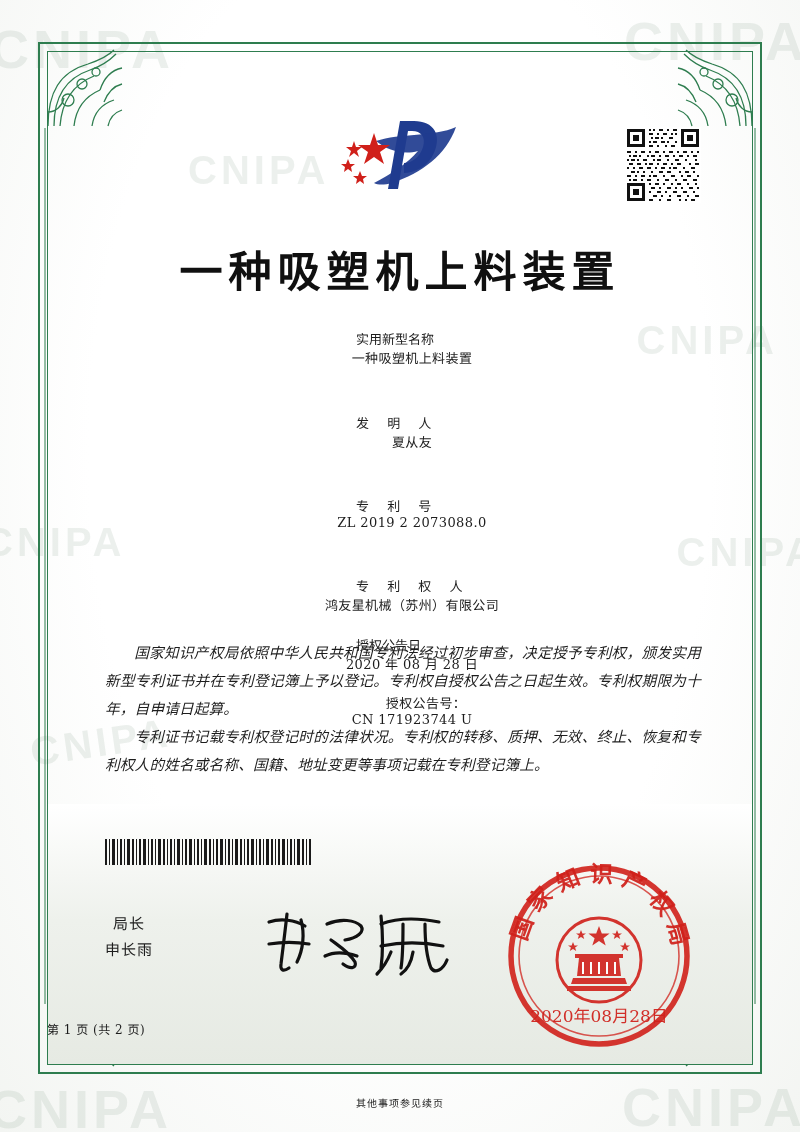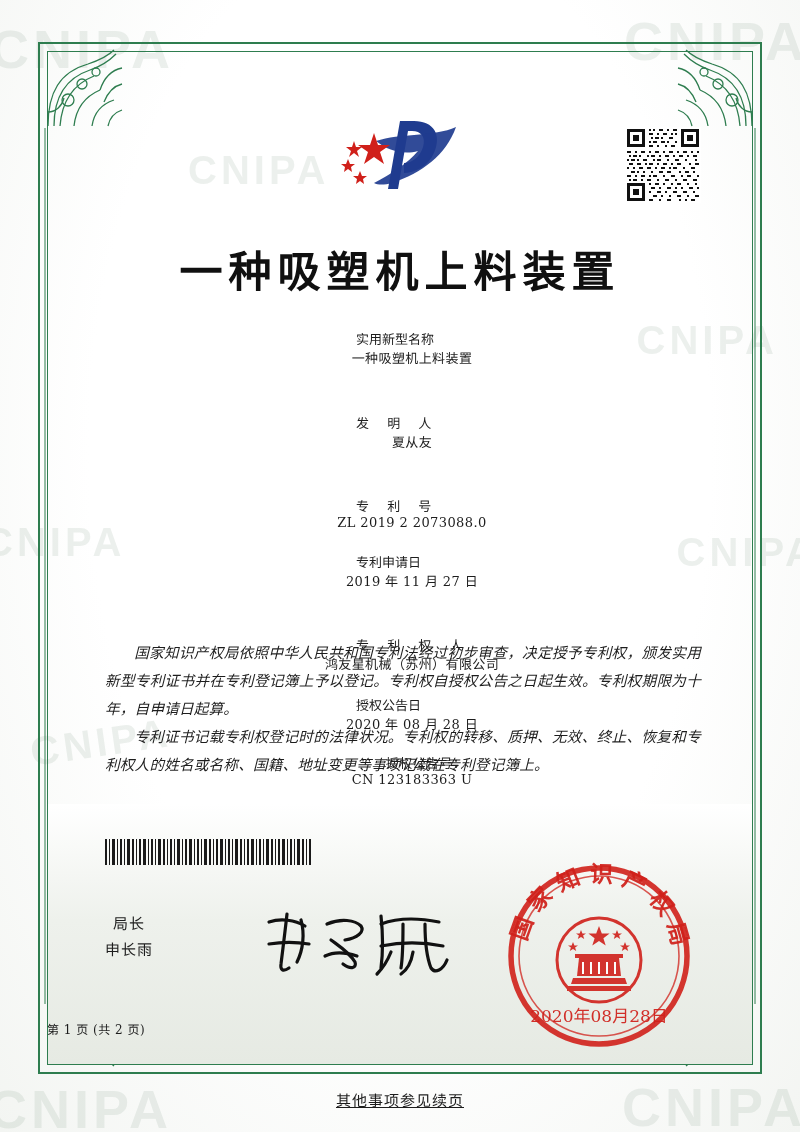--- a/index.html
+++ b/index.html
@@ -131,21 +131,21 @@
     position:absolute;left:452px;top:805px;width:200px;height:200px;
   }
 
   .pagefoot{
     position:absolute;left:0;right:0;bottom:28px;text-align:left;
     font-size:12px;letter-spacing:.5px;
   }
 
   .footnote{
     position:absolute;left:0;right:0;bottom:22px;text-align:center;
-    font-size:15px;letter-spacing:1px;color:#1d1d1d;text-decoration:underline;
+    font-size:10px;letter-spacing:1px;color:#1d1d1d;
   }
 </style>
 </head>
 <body>
 
 <div class="page">
 
   <div class="wm big" style="left:-10px;top:18px;">CNIPA</div>
   <div class="wm big" style="right:-8px;top:10px;">CNIPA</div>
   <div class="wm small" style="left:188px;top:148px;">CNIPA</div>
@@ -423,36 +423,32 @@
       <div class="frow">
         <span class="flabel sp2">发 明 人</span>
         <span class="fvalue">夏从友</span>
       </div>
 
       <div class="frow">
         <span class="flabel sp2">专 利 号</span>
         <span class="fvalue">ZL 2019 2 2073088.0</span>
       </div>
 
-      <div class="frow">
-        <span class="flabel">专利申请日</span>
-        <span class="fvalue">2019 年 11 月 27 日</span>
-      </div>
 
       <div class="frow">
         <span class="flabel sp2">专 利 权 人</span>
         <span class="fvalue">鸿友星机械（苏州）有限公司</span>
       </div>
 
 
       <div class="frow">
         <span class="flabel">授权公告日</span>
         <span class="fvalue">2020 年 08 月 28 日</span>
         <span class="fvalue second-label">授权公告号：</span>
-        <span class="fvalue">CN 123183363 U</span>
+        <span class="fvalue">CN 171923744 U</span>
       </div>
 
     </div>
 
     <div class="paras">
       <p>国家知识产权局依照中华人民共和国专利法经过初步审查，决定授予专利权，颁发实用新型专利证书并在专利登记簿上予以登记。专利权自授权公告之日起生效。专利权期限为十年，自申请日起算。</p>
       <p>专利证书记载专利权登记时的法律状况。专利权的转移、质押、无效、终止、恢复和专利权人的姓名或名称、国籍、地址变更等事项记载在专利登记簿上。</p>
     </div>
 
     <div class="barcode">

